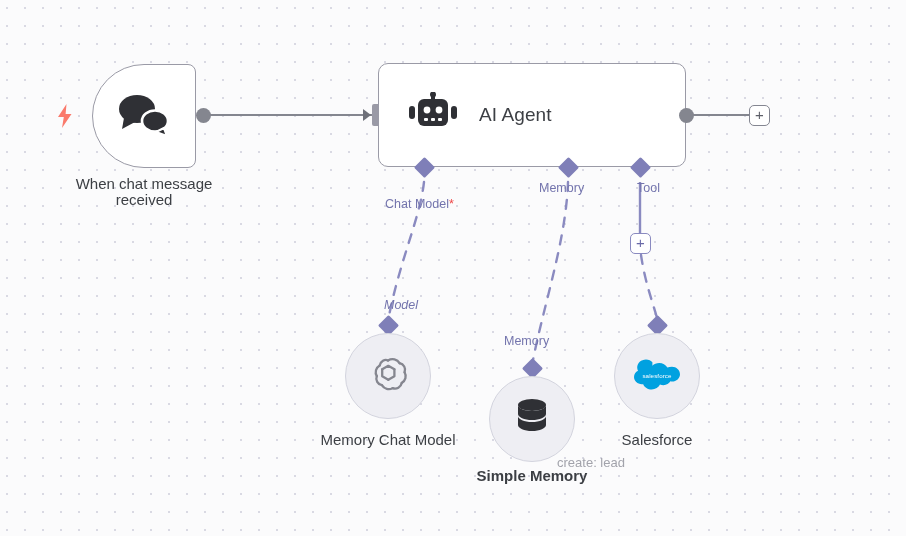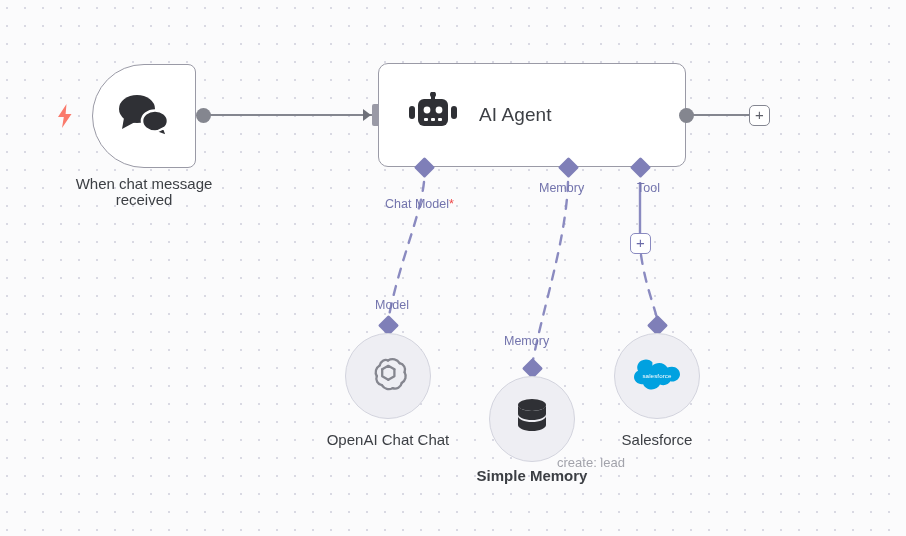--- a/index.html
+++ b/index.html
@@ -248,21 +248,21 @@
   <div class="diamond-stem" style="left:565px; top:167px;"></div>
   <div class="diamond" style="left:561px; top:160px;"></div>
   <div class="port-label" style="left:539px; top:181px;">Memory</div>
 
   <div class="diamond-stem" style="left:637px; top:167px;"></div>
   <div class="diamond" style="left:633px; top:160px;"></div>
   <div class="port-label" style="left:625px; top:181px;margin-left:12px;">Tool</div>
 
   <div class="plus-btn purple" style="left:630px; top:233px;">+</div>
 
-  <div class="port-label" style="left:375px; top:298px;">Model</div>
+  <div class="port-label" style="left:384px; top:298px;font-style:italic;">Model</div>
   <div class="diamond" style="left:381px; top:318px;"></div>
   <div class="sub-node" style="left:345px; top:333px;">
     <span>
       <svg viewBox="0 0 40 40" width="40" height="40" xmlns="http://www.w3.org/2000/svg">
         <g fill="none" stroke="#85868f" stroke-width="2.3" stroke-linejoin="round" stroke-linecap="round">
           <path d="M20 6.5 C24.2 4 29.3 5.3 31.6 9.2"></path>
           <path d="M31.6 9.2 C35.7 9.9 38.2 14.4 36.6 18.3"></path>
           <path d="M36.6 18.3 C38.8 21.8 37.6 26.8 33.7 29"></path>
           <path d="M33.7 29 C33 33.1 28.5 35.7 24.6 34.1"></path>
           <path d="M24.6 34.1 C21.1 36.3 16.1 35 13.9 31.2"></path>
@@ -271,21 +271,21 @@
           <path d="M11.7 11.4 C12.4 7.3 16.9 4.7 20 6.5"></path>
         </g>
         <g fill="none" stroke="#85868f" stroke-width="2.3" stroke-linejoin="round" stroke-linecap="round">
           <path d="M14.2 15.3 L20.3 11.8 L26.4 15.3"></path>
           <path d="M26.4 15.3 L26.4 22.3 L20.3 25.8"></path>
           <path d="M20.3 25.8 L14.2 22.3 L14.2 15.3"></path>
         </g>
       </svg>
     </span>
   </div>
-  <div class="node-label" style="left:288px; top:428px; width:200px;">OpenAI Chat Chat</div>
+  <div class="node-label" style="left:288px; top:428px; width:200px;">Memory Chat Model</div>
 
   <div class="port-label" style="left:504px; top:334px;">Memory</div>
   <div class="diamond" style="left:525px; top:361px;"></div>
   <div class="sub-node" style="left:489px; top:376px;">
     <span>
       <svg viewBox="0 0 38 40" width="38" height="40" xmlns="http://www.w3.org/2000/svg">
         <ellipse cx="19" cy="8" rx="14" ry="6" fill="#2f3035"></ellipse>
         <path d="M5 8 L5 17 C5 20.3 11.3 23 19 23 C26.7 23 33 20.3 33 17 L33 8 C33 11.3 26.7 14 19 14 C11.3 14 5 11.3 5 8 Z" fill="#2f3035"></path>
         <path d="M5 19 L5 28 C5 31.3 11.3 34 19 34 C26.7 34 33 31.3 33 28 L33 19 C33 22.3 26.7 25 19 25 C11.3 25 5 22.3 5 19 Z" fill="#2f3035"></path>
       </svg>

